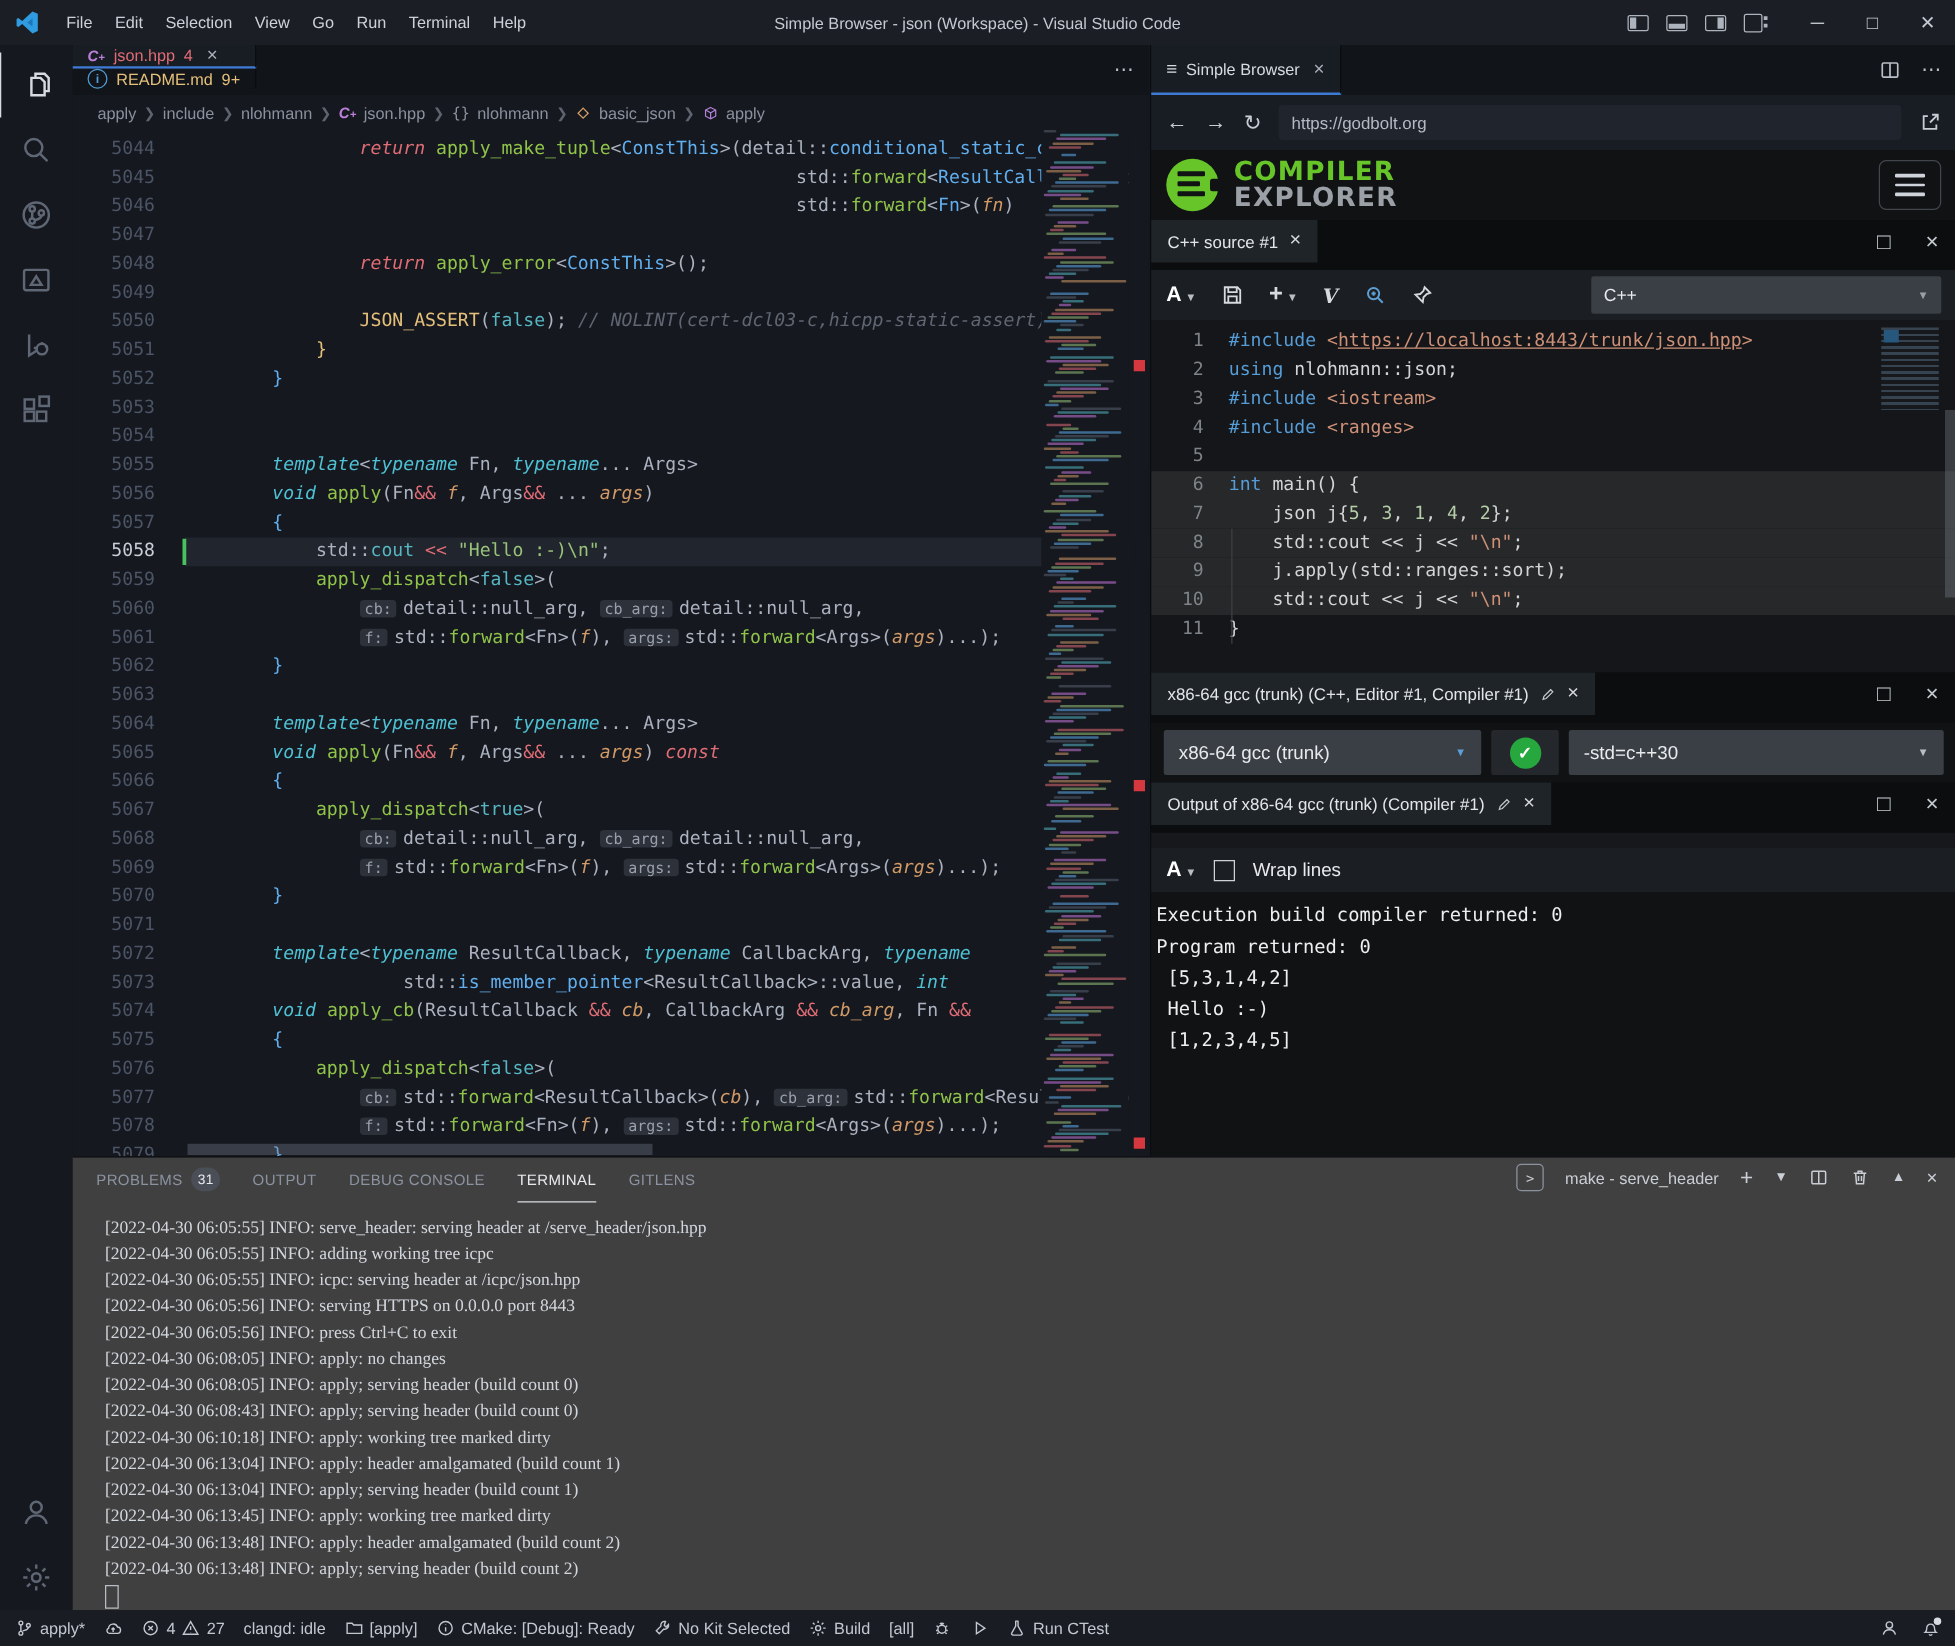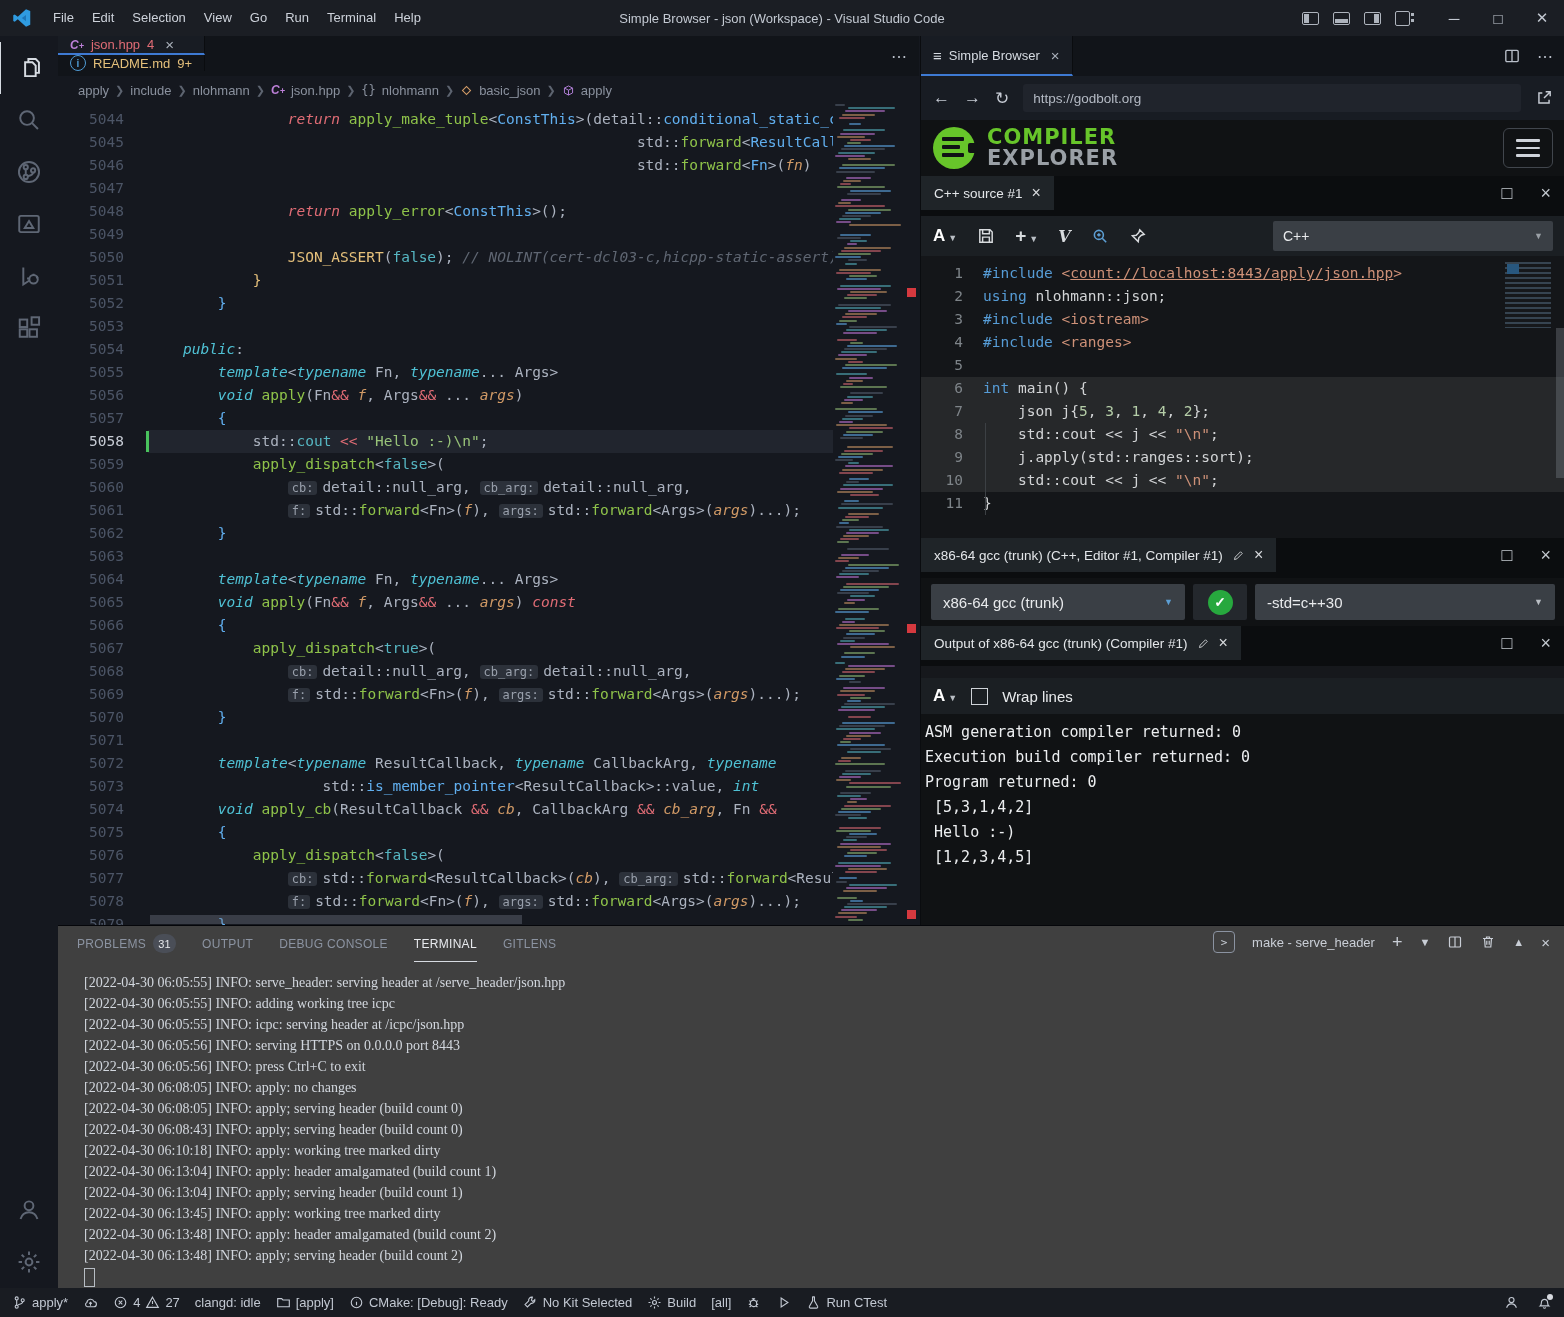--- a/index.html
+++ b/index.html
@@ -329,21 +329,21 @@
         <div class="crow"><span class="ln">5044</span><span class="lt"><span class="tk-p">                </span><span class="tk-kw">return </span><span class="tk-fn">apply_make_tuple</span><span class="tk-p">&lt;</span><span class="tk-ty">ConstThis</span><span class="tk-p">&gt;(</span><span class="tk-p">detail</span><span class="tk-p">::</span><span class="tk-ty">conditional_static_cast</span><span class="tk-p">&lt;</span></span></div>
         <div class="crow"><span class="ln">5045</span><span class="lt"><span class="tk-p">                                                        </span><span class="tk-p">std</span><span class="tk-p">::</span><span class="tk-fn">forward</span><span class="tk-p">&lt;</span><span class="tk-ty">ResultCallback</span><span class="tk-p">&gt;(</span><span class="tk-pr">cb</span><span class="tk-p">),</span></span></div>
         <div class="crow"><span class="ln">5046</span><span class="lt"><span class="tk-p">                                                        </span><span class="tk-p">std</span><span class="tk-p">::</span><span class="tk-fn">forward</span><span class="tk-p">&lt;</span><span class="tk-ty">Fn</span><span class="tk-p">&gt;(</span><span class="tk-pr">fn</span><span class="tk-p">)</span></span></div>
         <div class="crow"><span class="ln">5047</span></div>
         <div class="crow"><span class="ln">5048</span><span class="lt"><span class="tk-p">                </span><span class="tk-kw">return </span><span class="tk-fn">apply_error</span><span class="tk-p">&lt;</span><span class="tk-ty">ConstThis</span><span class="tk-p">&gt;();</span></span></div>
         <div class="crow"><span class="ln">5049</span></div>
         <div class="crow"><span class="ln">5050</span><span class="lt"><span class="tk-p">                </span><span class="tk-mc">JSON_ASSERT</span><span class="tk-p">(</span><span class="tk-lt">false</span><span class="tk-p">); </span><span class="tk-cm">// NOLINT(cert-dcl03-c,hicpp-static-assert)</span></span></div>
         <div class="crow"><span class="ln">5051</span><span class="lt"><span class="tk-p">            </span><span class="tk-by">}</span></span></div>
         <div class="crow"><span class="ln">5052</span><span class="lt"><span class="tk-p">        </span><span class="tk-bb">}</span></span></div>
         <div class="crow"><span class="ln">5053</span><span class="lt"></span></div>
-        <div class="crow"><span class="ln">5054</span><span class="lt"><span class="tk-p">    </span><span class="tk-k2">public</span><span class="tk-p">:</span></span></div>
+        <div class="crow"><span class="ln">5054</span></div>
         <div class="crow"><span class="ln">5055</span><span class="lt"><span class="tk-p">        </span><span class="tk-k2">template</span><span class="tk-p">&lt;</span><span class="tk-k2">typename</span><span class="tk-p"> Fn, </span><span class="tk-k2">typename</span><span class="tk-p">... Args&gt;</span></span></div>
         <div class="crow"><span class="ln">5056</span><span class="lt"><span class="tk-p">        </span><span class="tk-k2">void </span><span class="tk-fn">apply</span><span class="tk-p">(</span><span class="tk-p">Fn</span><span class="tk-op">&amp;&amp;</span><span class="tk-pr"> f</span><span class="tk-p">, </span><span class="tk-p">Args</span><span class="tk-op">&amp;&amp;</span><span class="tk-p"> ... </span><span class="tk-pr">args</span><span class="tk-p">)</span></span></div>
         <div class="crow"><span class="ln">5057</span><span class="lt"><span class="tk-p">        </span><span class="tk-bb">{</span></span></div>
         <div class="crow cur"><span class="ln">5058</span><span class="lt"><span class="tk-p">            </span><span class="tk-p">std</span><span class="tk-p">::</span><span class="tk-lt">cout</span><span class="tk-op"> &lt;&lt; </span><span class="tk-st">"Hello :-)\n"</span><span class="tk-p">;</span></span></div>
         <div class="crow"><span class="ln">5059</span><span class="lt"><span class="tk-p">            </span><span class="tk-fn">apply_dispatch</span><span class="tk-p">&lt;</span><span class="tk-lt">false</span><span class="tk-p">&gt;(</span></span></div>
         <div class="crow"><span class="ln">5060</span><span class="lt"><span class="tk-p">                </span><span class="tk-in">cb:</span><span class="tk-p">detail</span><span class="tk-p">::</span><span class="tk-p">null_arg</span><span class="tk-p">, </span><span class="tk-in">cb_arg:</span><span class="tk-p">detail</span><span class="tk-p">::</span><span class="tk-p">null_arg</span><span class="tk-p">,</span></span></div>
         <div class="crow"><span class="ln">5061</span><span class="lt"><span class="tk-p">                </span><span class="tk-in">f:</span><span class="tk-p">std</span><span class="tk-p">::</span><span class="tk-fn">forward</span><span class="tk-p">&lt;</span><span class="tk-p">Fn</span><span class="tk-p">&gt;(</span><span class="tk-pr">f</span><span class="tk-p">), </span><span class="tk-in">args:</span><span class="tk-p">std</span><span class="tk-p">::</span><span class="tk-fn">forward</span><span class="tk-p">&lt;</span><span class="tk-p">Args</span><span class="tk-p">&gt;(</span><span class="tk-pr">args</span><span class="tk-p">)...);</span></span></div>
         <div class="crow"><span class="ln">5062</span><span class="lt"><span class="tk-p">        </span><span class="tk-bb">}</span></span></div>
         <div class="crow"><span class="ln">5063</span><span class="lt"></span></div>
         <div class="crow"><span class="ln">5064</span><span class="lt"><span class="tk-p">        </span><span class="tk-k2">template</span><span class="tk-p">&lt;</span><span class="tk-k2">typename</span><span class="tk-p"> Fn, </span><span class="tk-k2">typename</span><span class="tk-p">... Args&gt;</span></span></div>
@@ -674,21 +674,21 @@
               <path d="M9.5 2.5 13.5 6.5 11 7.3 8.7 9.6 8.2 13 3 7.8 6.4 7.3 8.7 5z"></path>
             </svg>
         </span>
         <div id="lang-select">
           <span>C++</span>
             <span class="caret">▼</span>
         </div>
       </div>
 
       <div id="ce-editor">
-        <div class="cerow"><span class="ln">1</span><span class="lt"><span class="tk-ck">#include </span><span class="tk-cs">&lt;</span><span class="tk-cl">count://localhost:8443/apply/json.hpp</span><span class="tk-cs">&gt;</span></span></div>
+        <div class="cerow"><span class="ln">1</span><span class="lt"><span class="tk-ck">#include </span><span class="tk-cs">&lt;</span><span class="tk-cl">https://localhost:8443/trunk/json.hpp</span><span class="tk-cs">&gt;</span></span></div>
           <div class="cerow"><span class="ln">2</span><span class="lt"><span class="tk-ck">using </span><span class="tk-cp">nlohmann::json;</span></span></div>
           <div class="cerow"><span class="ln">3</span><span class="lt"><span class="tk-ck">#include </span><span class="tk-cs">&lt;iostream&gt;</span></span></div>
           <div class="cerow"><span class="ln">4</span><span class="lt"><span class="tk-ck">#include </span><span class="tk-cs">&lt;ranges&gt;</span></span></div>
           <div class="cerow"><span class="ln">5</span><span class="lt"></span></div>
           <div class="cerow hl"><span class="ln">6</span><span class="lt"><span class="tk-ck">int </span><span class="tk-cp">main() {</span></span></div>
           <div class="cerow hl"><span class="ln">7</span><span class="lt"><span class="tk-cp">    json j{</span><span class="tk-cn">5</span><span class="tk-cp">, </span><span class="tk-cn">3</span><span class="tk-cp">, </span><span class="tk-cn">1</span><span class="tk-cp">, </span><span class="tk-cn">4</span><span class="tk-cp">, </span><span class="tk-cn">2</span><span class="tk-cp">};</span></span></div>
           <div class="cerow hl"><span class="ln">8</span><span class="lt"><span class="tk-cp">    std::cout &lt;&lt; j &lt;&lt; </span><span class="tk-cs">"\n"</span><span class="tk-cp">;</span></span></div>
           <div class="cerow hl"><span class="ln">9</span><span class="lt"><span class="tk-cp">    j.apply(std::ranges::sort);</span></span></div>
           <div class="cerow hl"><span class="ln">10</span><span class="lt"><span class="tk-cp">    std::cout &lt;&lt; j &lt;&lt; </span><span class="tk-cs">"\n"</span><span class="tk-cp">;</span></span></div>
           <div class="cerow"><span class="ln">11</span><span class="lt"><span class="tk-cp">}</span></span></div>
@@ -742,21 +742,21 @@
           <span>×</span>
         </div>
       </div>
 
       <div id="out-sliver"></div>
       <div id="out-toolbar">
         <span class="fontA"><span>A</span><span class="caret">▼</span></span>
         <span class="cbox"></span>
         <span id="wrap-label">Wrap lines</span>
       </div>
-      <div id="out-body"><div>ASM generation compiler returned: 0</div><div>Execution build compiler returned: 0</div><div>Program returned: 0</div><div> [5,3,1,4,2]</div><div> Hello :-)</div><div> [1,2,3,4,5]</div></div>
+      <div id="out-body"><div>Execution build compiler returned: 0</div><div>Program returned: 0</div><div> [5,3,1,4,2]</div><div> Hello :-)</div><div> [1,2,3,4,5]</div></div>
     </div>
   </div>
 
   <div id="panel">
     <div id="ptabs">
       <span id="ptablist" style="display: inline-flex; gap: 26px;">
           <span class="pt">
             <span>PROBLEMS</span>
             <span class="pbadge">31</span>
           </span>

